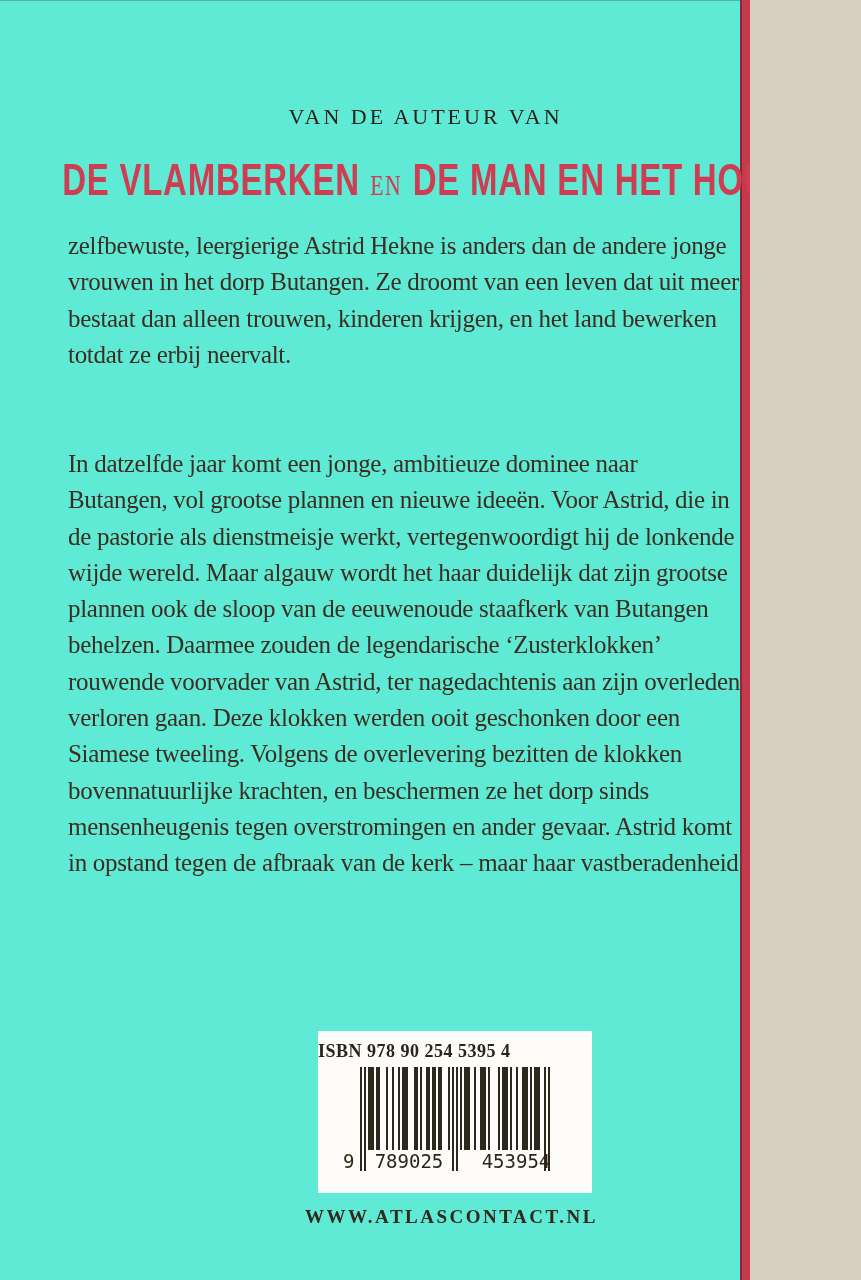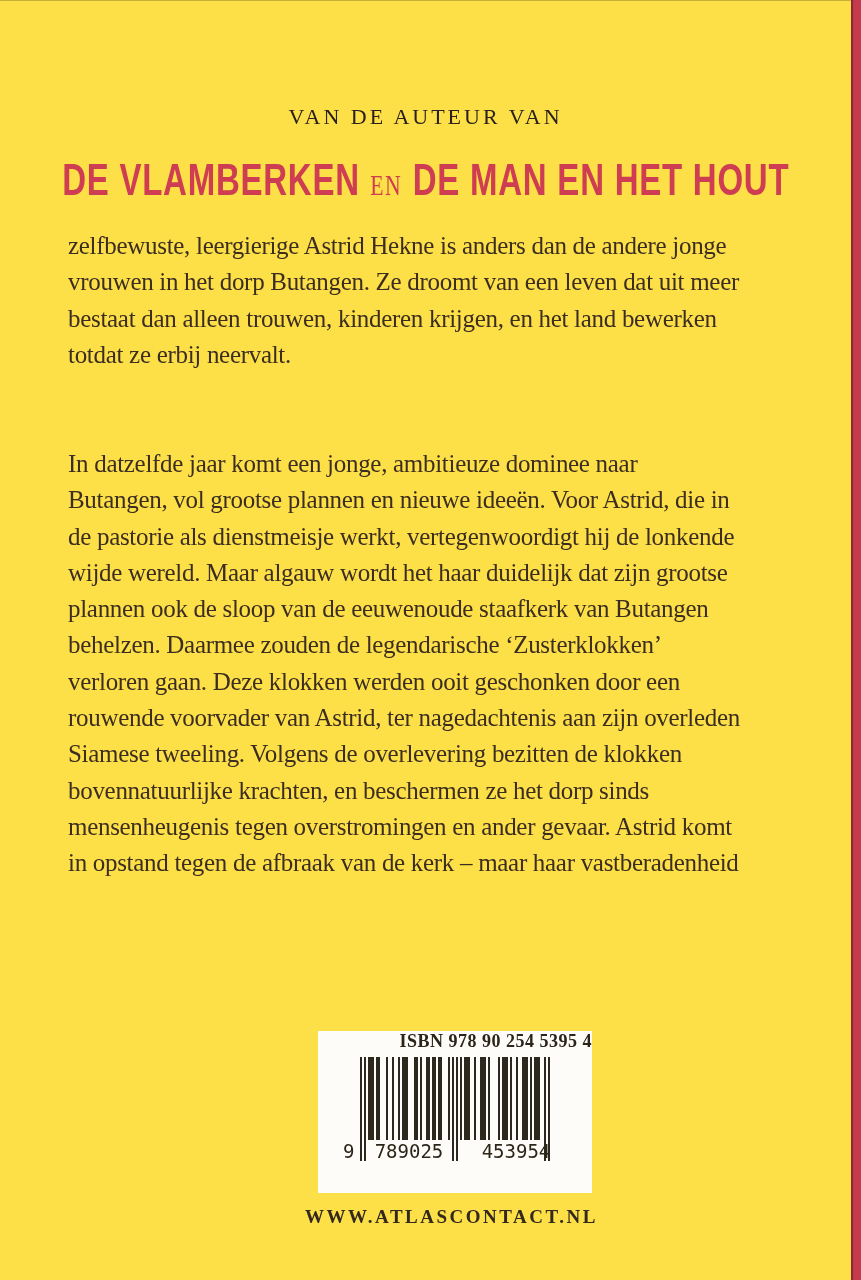--- a/index.html
+++ b/index.html
@@ -1,19 +1,19 @@
 <!DOCTYPE html>
 <html><head>
 <meta charset="utf-8">
 <style>
   html,body{margin:0;padding:0;background:#d8cfc2;}
   .cover{
     position:relative;
-    width:861px;height:1280px;
-    background:#fde047;
+    width:750px;height:1280px;
+    background:#5eead4;
     overflow:hidden;
     font-family:"Liberation Serif", serif;
   }
   .top-hairline{
     position:absolute;top:0;left:0;width:861px;height:1px;
     background:rgba(40,30,20,0.25);
   }
   .spine-stripe{
     position:absolute;top:0;right:0;width:10px;height:1280px;
     background:#c23a4b;
@@ -51,21 +51,22 @@
   }
   .para-1{top:228px;}
   .para-2{top:446px;}
   .text-line{white-space:nowrap;}
   .barcode-box{
     position:absolute;left:318px;top:1031px;width:274px;height:162px;
     background:#fdfcf9;
     box-sizing:border-box;
   }
   .isbn-label{
-    text-align:right;
+    margin-top:10px;
+    text-align:left;
     font-weight:700;font-size:18px;letter-spacing:0.5px;
     color:#2c2418;
   }
   .bars-wrap{
     position:relative;
     width:190px;height:104px;
     margin:5px auto 0 auto;
     display:flex;align-items:flex-start;
   }
   .bar{width:2px;height:83px;flex:0 0 2px;}
@@ -111,22 +112,22 @@
       <div class="text-line">totdat ze erbij neervalt.</div>
     </div>
 
   <div class="synopsis-para para-2">
       <div class="text-line">In datzelfde jaar komt een jonge, ambitieuze dominee naar</div>
       <div class="text-line">Butangen, vol grootse plannen en nieuwe ideeën. Voor Astrid, die in</div>
       <div class="text-line">de pastorie als dienstmeisje werkt, vertegenwoordigt hij de lonkende</div>
       <div class="text-line">wijde wereld. Maar algauw wordt het haar duidelijk dat zijn grootse</div>
       <div class="text-line">plannen ook de sloop van de eeuwenoude staafkerk van Butangen</div>
       <div class="text-line">behelzen. Daarmee zouden de legendarische ‘Zusterklokken’</div>
+      <div class="text-line">rouwende voorvader van Astrid, ter nagedachtenis aan zijn overleden</div>
       <div class="text-line">verloren gaan. Deze klokken werden ooit geschonken door een</div>
-      <div class="text-line">rouwende voorvader van Astrid, ter nagedachtenis aan zijn overleden</div>
       <div class="text-line">Siamese tweeling. Volgens de overlevering bezitten de klokken</div>
       <div class="text-line">bovennatuurlijke krachten, en beschermen ze het dorp sinds</div>
       <div class="text-line">mensenheugenis tegen overstromingen en ander gevaar. Astrid komt</div>
       <div class="text-line">in opstand tegen de afbraak van de kerk – maar haar vastberadenheid</div>
     </div>
 
   <div class="barcode-box">
     <div class="isbn-label">ISBN 978 90 254 5395 4</div>
     <div class="bars-wrap">
       <span class="bar on tall"></span>

